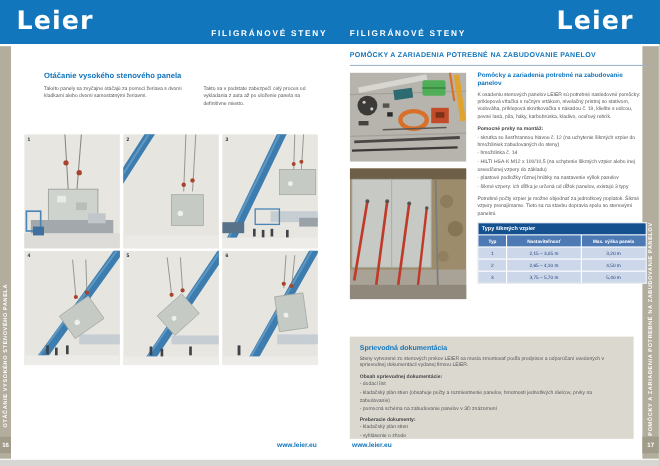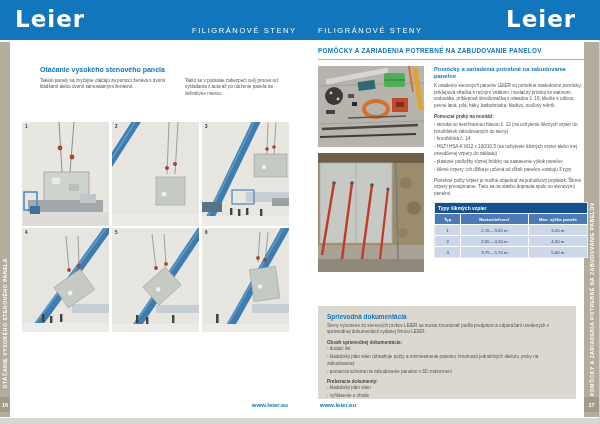--- a/index.html
+++ b/index.html
@@ -3,21 +3,21 @@
 <meta charset="utf-8">
 <style>
   html,body{margin:0;padding:0;background:#fff;}
   .canvas{position:relative;width:600px;height:424px;background:#fff;overflow:hidden;
           font-family:"Liberation Sans",sans-serif;color:#45454a;}
   .abs{position:absolute;}
   
   .header{position:absolute;left:0;top:0;width:600px;height:40px;background:#1276bd;}
   .logo{position:absolute;color:#fff;font-family:"DejaVu Sans",sans-serif;font-weight:bold;
         font-size:23px;letter-spacing:1px;top:6px;}
-  .series{position:absolute;color:#fff;font-weight:normal;font-size:7.5px;letter-spacing:1.6px;top:26px;}
+  .series{position:absolute;color:#fff;font-weight:bold;font-size:7.5px;letter-spacing:1.6px;top:26px;}
   
   .vbar{position:absolute;top:42px;height:375px;background:#b2ad9c;}
   .vtext-wrap{position:absolute;display:flex;align-items:center;justify-content:center;}
   .vtext{writing-mode:vertical-rl;transform:rotate(180deg);color:#fff;font-weight:bold;
          font-size:5px;letter-spacing:0.6px;white-space:nowrap;}
   .pagenum{position:absolute;display:flex;align-items:center;justify-content:center;
            background:#a19c8a;color:#fff;font-weight:bold;font-size:5.5px;}
   .edge-b{position:absolute;left:0;top:418px;width:600px;height:6px;background:#d6d6d3;}
   .edge-r{position:absolute;left:599px;top:40px;width:1px;height:384px;background:#cfcfcc;}
   

